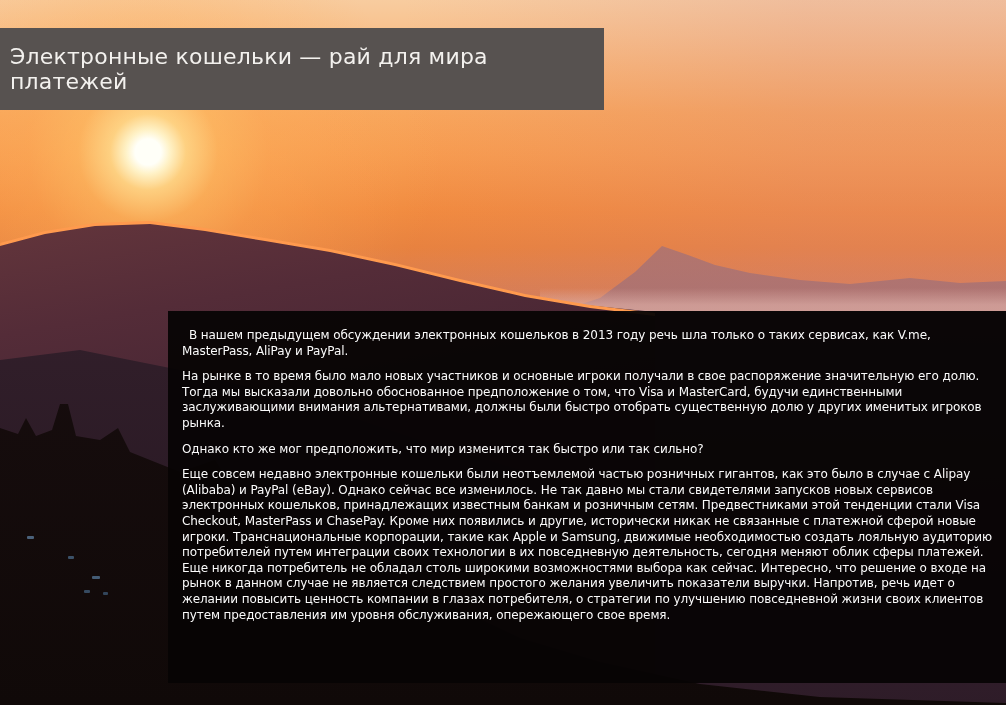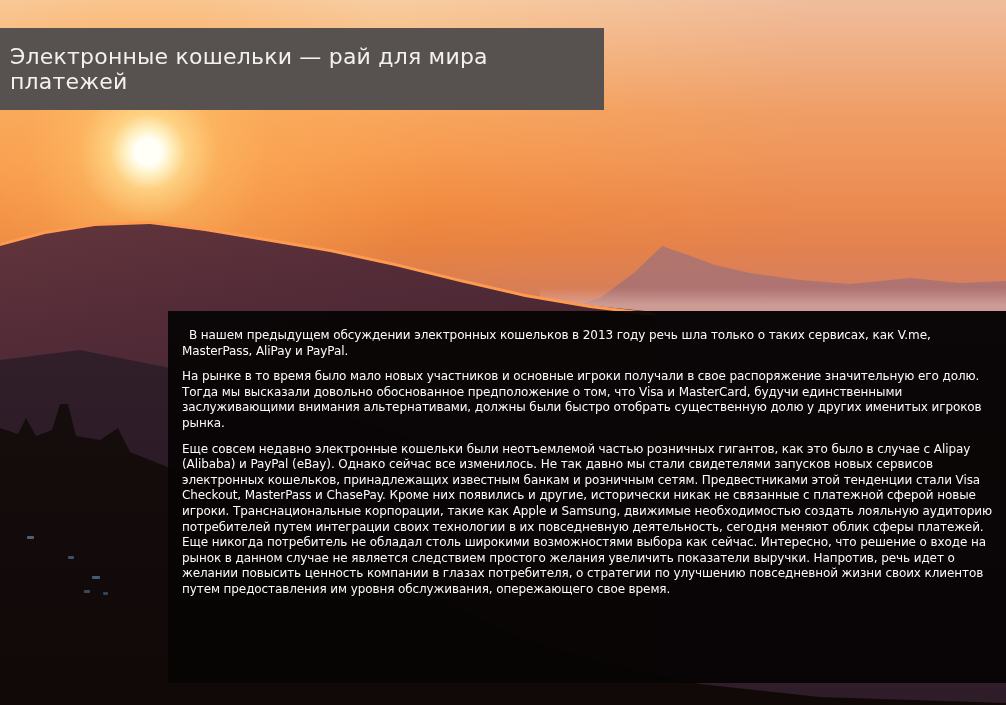--- a/index.html
+++ b/index.html
@@ -149,16 +149,17 @@
   <div class="house-light hl-4"></div>
   <div class="house-light hl-5"></div>
 
   <div class="title-banner">
     <h1>Электронные кошельки — рай для мира платежей</h1>
   </div>
 
   <div class="article-panel">
     <p class="first">В нашем предыдущем обсуждении электронных кошельков в 2013 году речь шла только о таких сервисах, как V.me, MasterPass, AliPay и PayPal.</p>
     <p>На рынке в то время было мало новых участников и основные игроки получали в свое распоряжение значительную его долю. Тогда мы высказали довольно обоснованное предположение о том, что Visa и MasterCard, будучи единственными заслуживающими внимания альтернативами, должны были быстро отобрать существенную долю у других именитых игроков рынка.</p>
+    <p>Однако кто же мог предположить, что мир изменится так быстро или так сильно?</p>
     <p>Еще совсем недавно электронные кошельки были неотъемлемой частью розничных гигантов, как это было в случае с Alipay (Alibaba) и PayPal (eBay). Однако сейчас все изменилось. Не так давно мы стали свидетелями запусков новых сервисов электронных кошельков, принадлежащих известным банкам и розничным сетям. Предвестниками этой тенденции стали Visa Checkout, MasterPass и ChasePay. Кроме них появились и другие, исторически никак не связанные с платежной сферой новые игроки. Транснациональные корпорации, такие как Apple и Samsung, движимые необходимостью создать лояльную аудиторию потребителей путем интеграции своих технологии в их повседневную деятельность, сегодня меняют облик сферы платежей. Еще никогда потребитель не обладал столь широкими возможностями выбора как сейчас. Интересно, что решение о входе на рынок в данном случае не является следствием простого желания увеличить показатели выручки. Напротив, речь идет о желании повысить ценность компании в глазах потребителя, о стратегии по улучшению повседневной жизни своих клиентов путем предоставления им уровня обслуживания, опережающего свое время.</p>
   </div>
 
 </div>
 
 </body></html>

